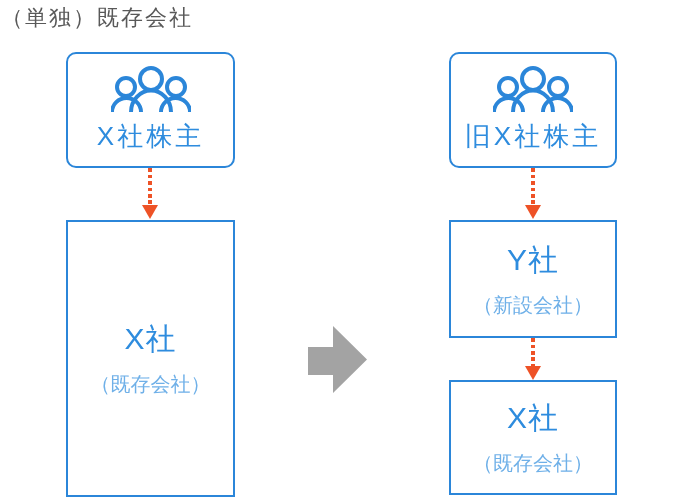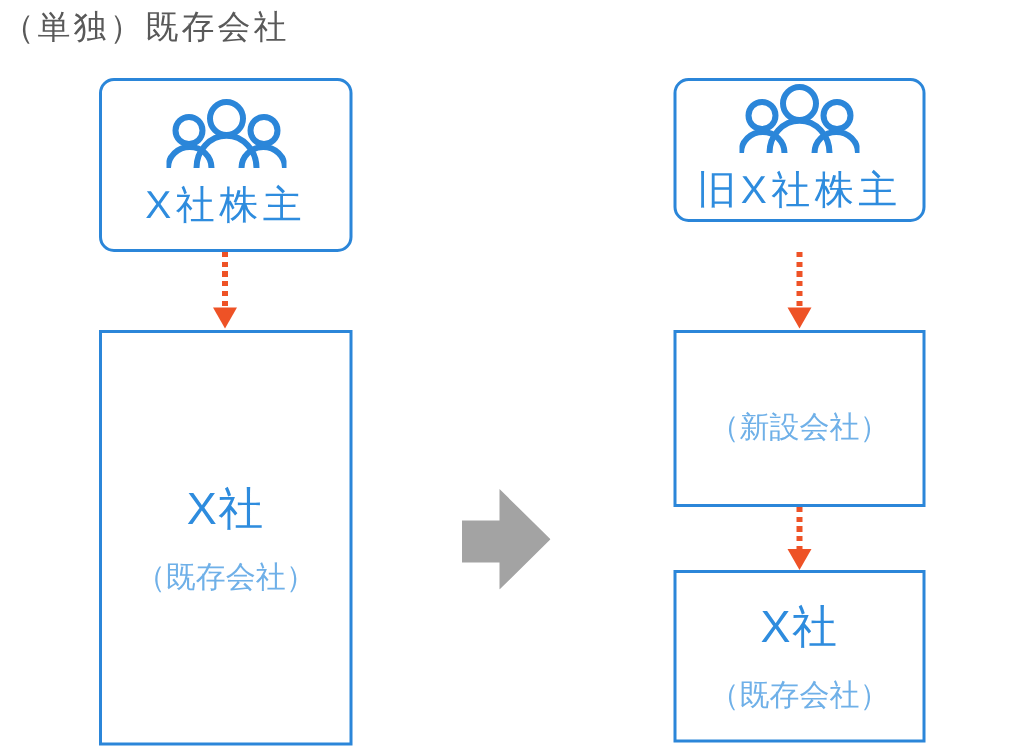--- a/index.html
+++ b/index.html
@@ -108,40 +108,41 @@
 
   <div class="box" style="left:66px; top:220px; width:169px; height:277px;">
     <div class="company-name">X社</div>
     <div class="company-note">（既存会社）</div>
   </div>
 
   <svg class="gray-arrow" style="left:308px; top:326px;" width="59" height="67">
     <polygon points="0,21 25,21 25,0 59,33.5 25,67 25,49 0,49" fill="#a3a3a3"></polygon>
   </svg>
 
-  <div class="box rounded" style="left:449px; top:52px; width:168px; height:96px;">
+  <div class="box rounded" style="left:449px; top:52px; width:168px; height:116px;">
     <svg class="people-svg" viewBox="0 0 80 46">
       <g fill="none" stroke="#2b86d9" stroke-width="4">
         <path d="M1,46 a14.5,14 0 0 1 29,0"></path>
         <path d="M50,46 a14.5,14 0 0 1 29,0"></path>
         <circle cx="15" cy="21" r="9"></circle>
         <circle cx="65" cy="21" r="9"></circle>
         <path d="M20,46 a20,21.5 0 0 1 40,0"></path>
         <circle cx="40" cy="13" r="11"></circle>
       </g>
     </svg>
     <div class="sh-label">旧X社株主</div>
   </div>
 
   <div class="dotted-arrow" style="left:524px; top:168px; height:51px;">
     <div class="dots"></div>
     <div class="arrow-head"></div>
   </div>
 
   <div class="box" style="left:449px; top:220px; width:168px; height:118px;">
+    <div class="company-name">Y社</div>
     <div class="company-note">（新設会社）</div>
   </div>
 
   <div class="dotted-arrow" style="left:524px; top:338px; height:42px;">
     <div class="dots"></div>
     <div class="arrow-head"></div>
   </div>
 
   <div class="box" style="left:449px; top:380px; width:168px; height:115px;">
     <div class="company-name">X社</div>

